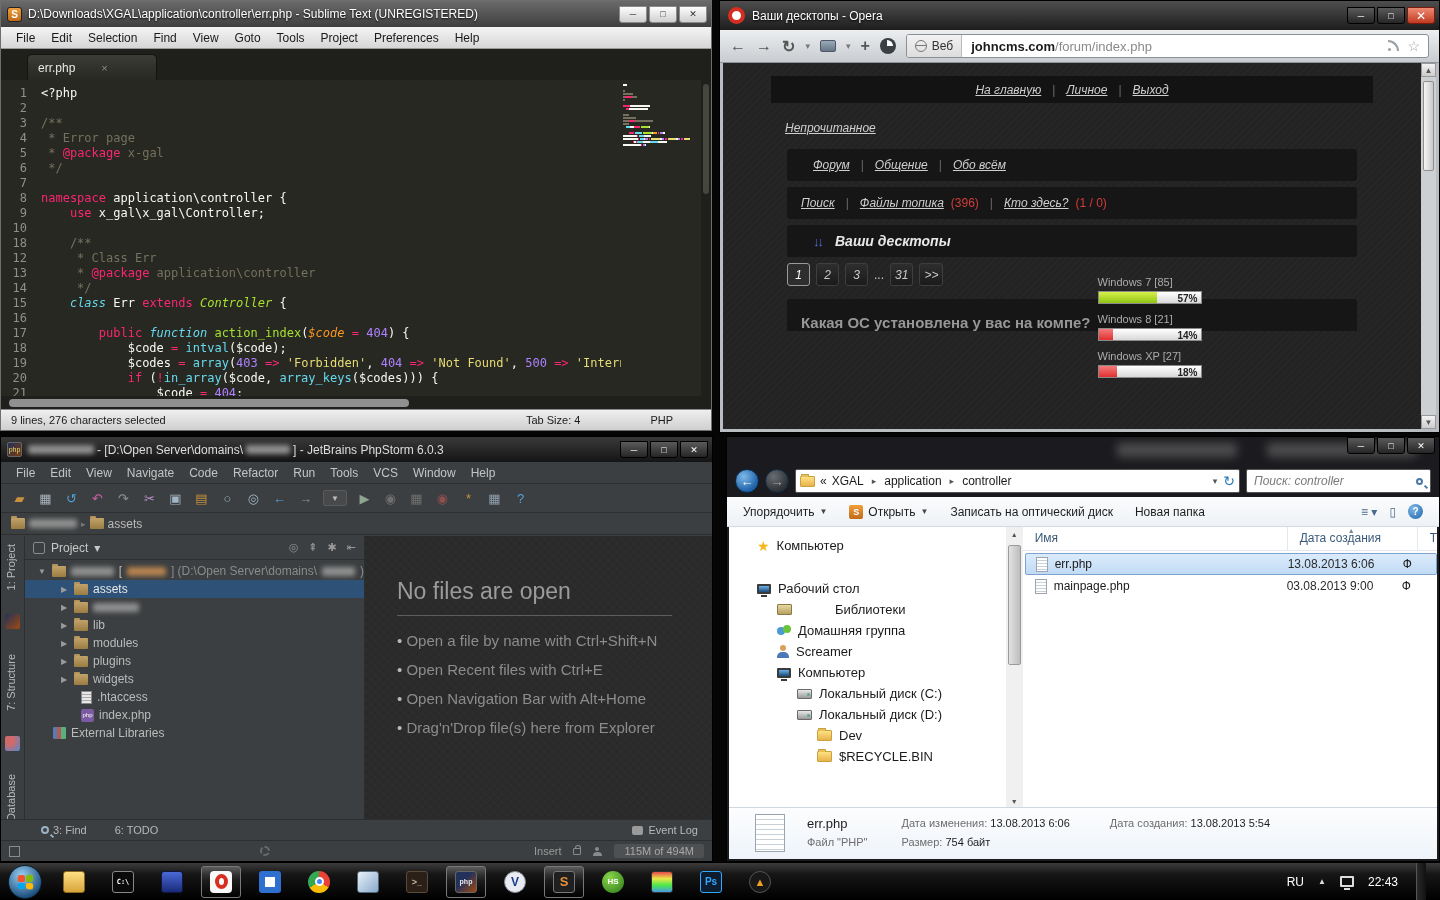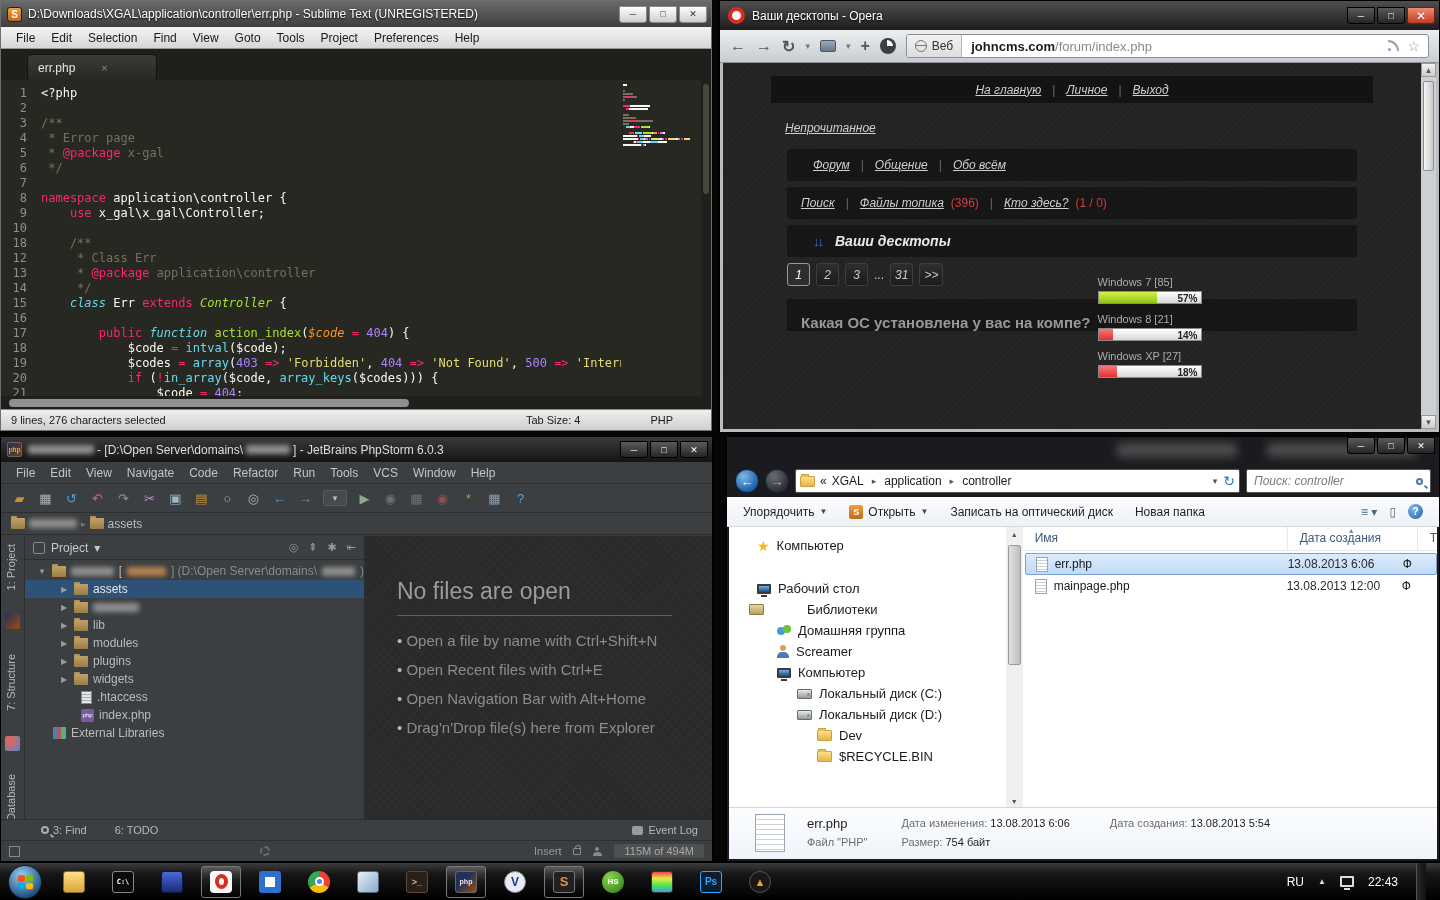--- a/index.html
+++ b/index.html
@@ -829,21 +829,21 @@
       <div class="ex-nav" id="ex-nav">
           <div class="ex-nav-row" style="padding-left: 28px;">
             <span class="mini-star">★</span>
             <span>Компьютер</span>
           </div>
           <div class="ex-nav-row gap"></div>
           <div class="ex-nav-row" style="padding-left: 28px;">
             <span class="mini-monitor"></span>
             <span>Рабочий стол</span>
           </div>
-          <div class="ex-nav-row" style="padding-left: 20px; gap: 43px;">
+          <div class="ex-nav-row" style="padding-left: 48px; gap: 43px;">
             <span class="mini-lib"></span>
             <span>Библиотеки</span>
           </div>
           <div class="ex-nav-row" style="padding-left: 48px;">
             <span class="mini-home"></span>
             <span>Домашняя группа</span>
           </div>
           <div class="ex-nav-row" style="padding-left: 48px;">
             <span class="mini-user"></span>
             <span>Screamer</span>
@@ -896,21 +896,21 @@
                 <span>err.php</span>
               </span>
               <span class="ex-file-date">13.08.2013 6:06</span>
               <span>Ф</span>
             </div>
             <div class="ex-file-row">
               <span class="ex-file-name">
                 <span class="mini-page"></span>
                 <span>mainpage.php</span>
               </span>
-              <span class="ex-file-date">13.08.2013 12:00</span>
+              <span class="ex-file-date">03.08.2013 9:00</span>
               <span>Ф</span>
             </div>
           </div>
       </div>
     </div>
     <div class="ex-hscroll">
       <span class="ex-harr">◀</span>
       <span class="ex-hthumb">|||</span>
       <span class="ex-harr" style="margin-left:auto">▶</span>
     </div>

